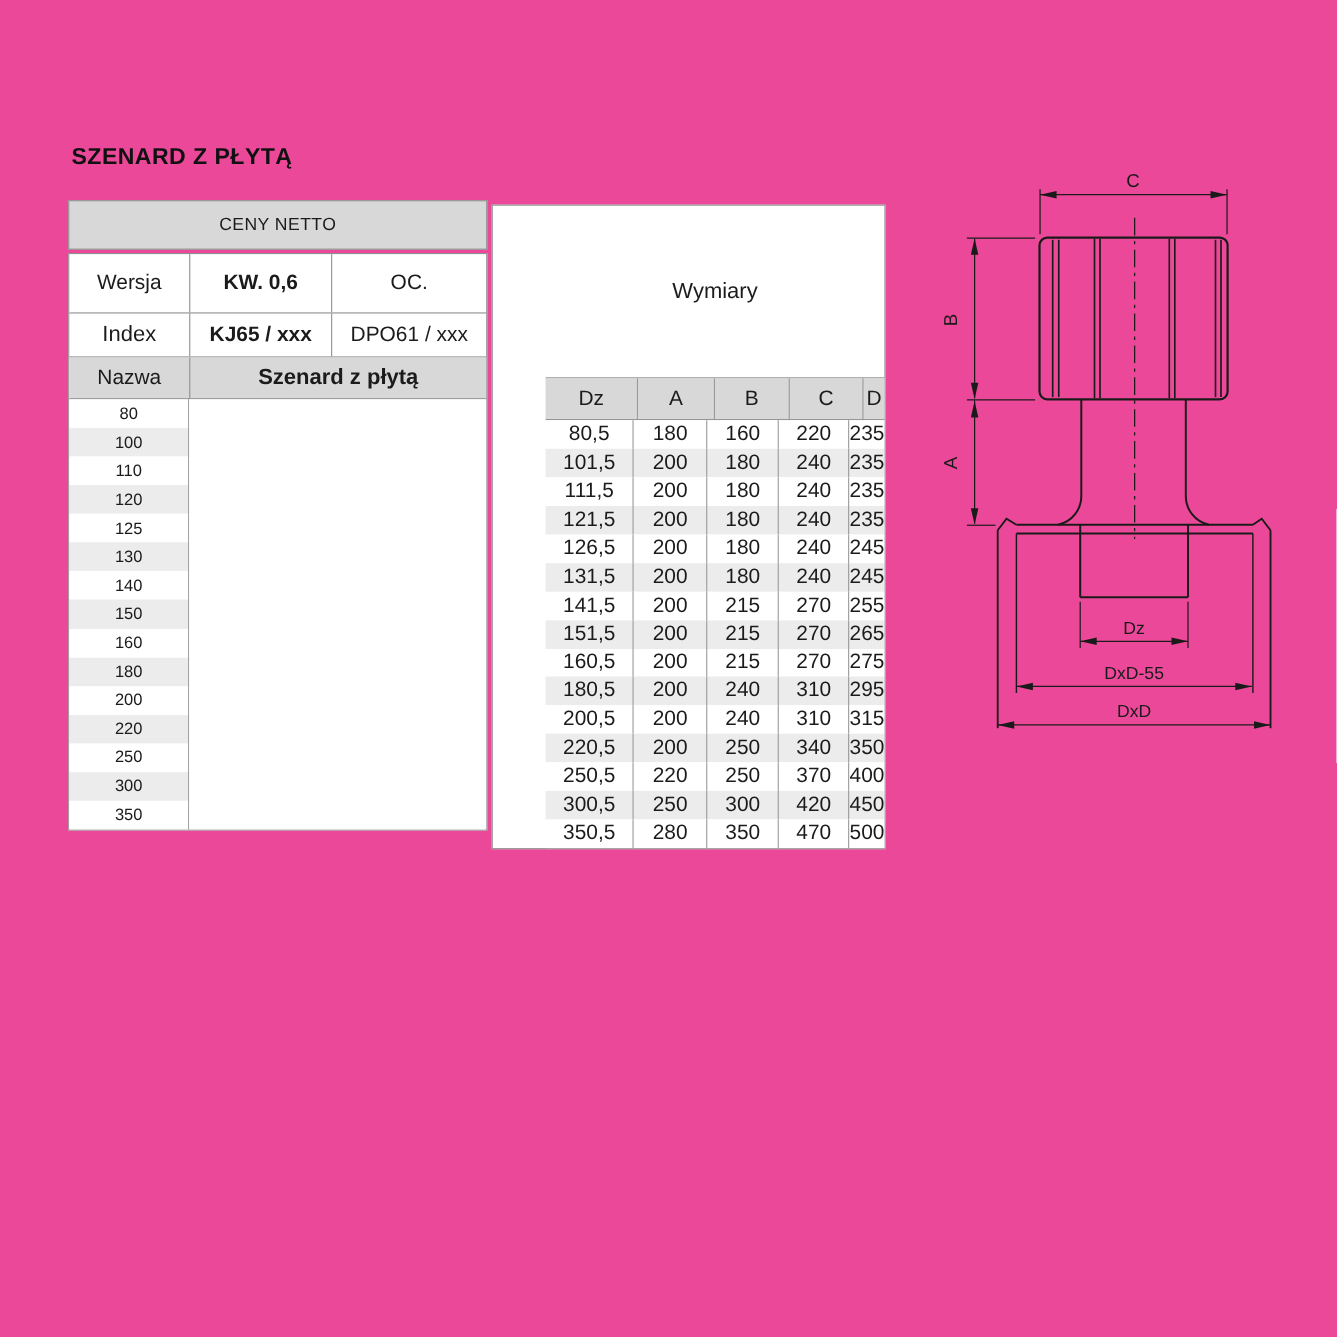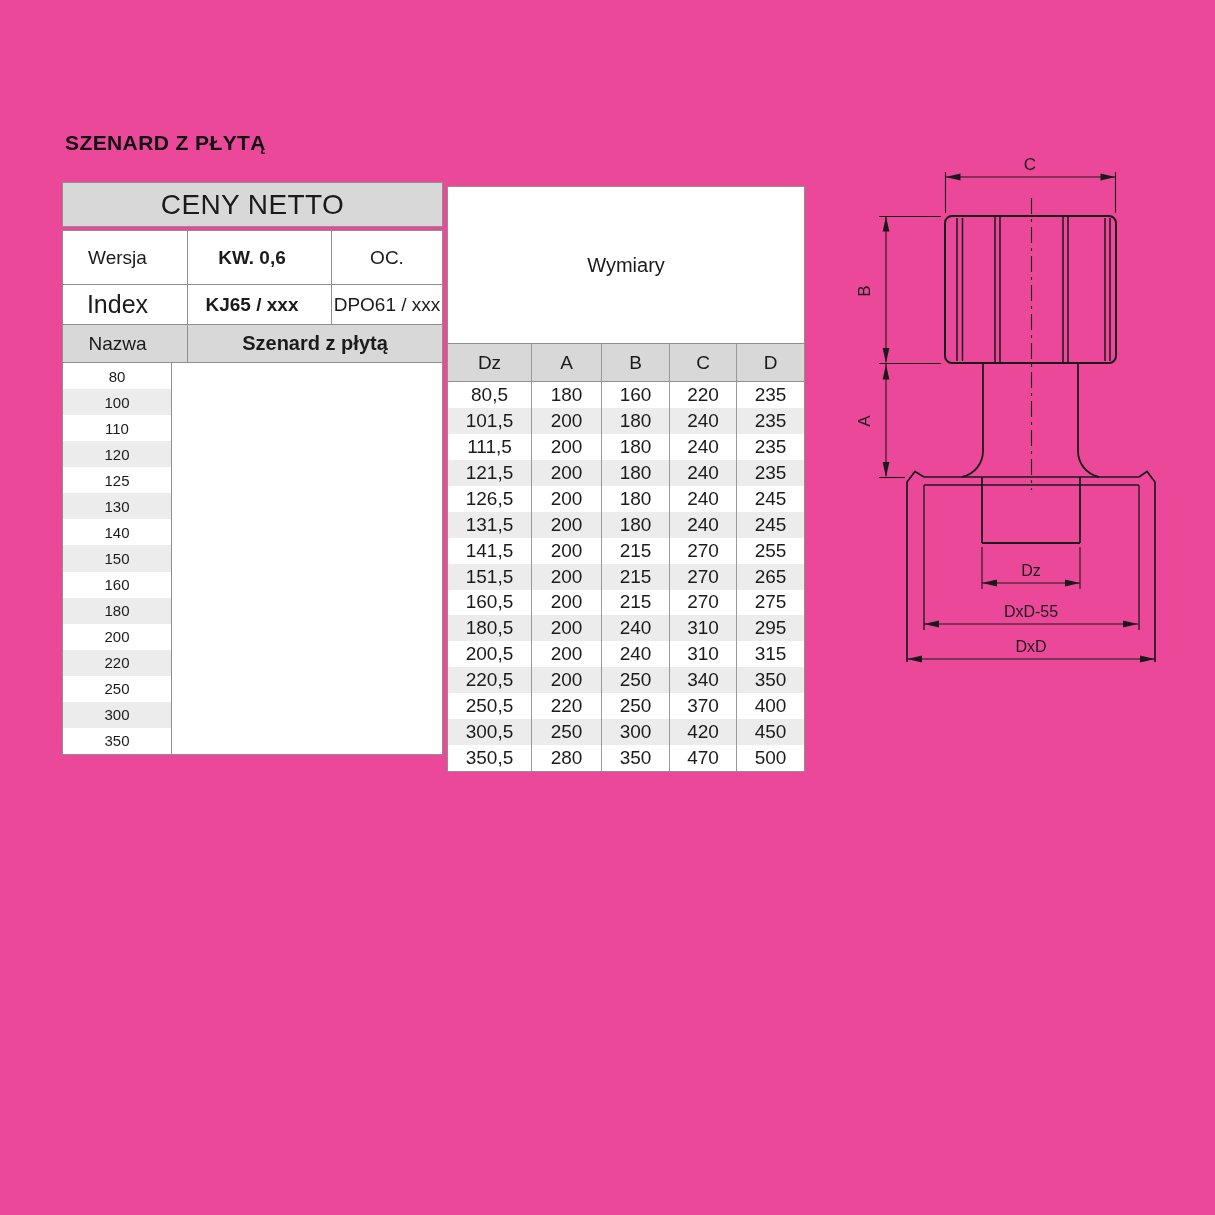--- a/index.html
+++ b/index.html
@@ -10,46 +10,46 @@
   }
   .title {
     position:absolute; left:65px; top:131px;
     font-size:21px; font-weight:bold; letter-spacing:.4px; color:#111;
   }
   
   .tleft { position:absolute; left:62px; top:182px; width:381px; height:635px; }
   .boxA {
     height:45px; background:#d8d8d8; border:1px solid #8f8f8f;
     display:flex; align-items:center; justify-content:center;
-    font-size:28px; letter-spacing:.4px;
+    font-size:16px; letter-spacing:.4px;
   }
   .boxB {
     margin-top:4px; height:58px; background:#e4e4e4; border:1px solid #8f8f8f;
     display:flex; flex-direction:column; align-items:center; justify-content:center;
     font-size:20px; font-weight:bold; line-height:24px; letter-spacing:.2px;
   }
   .boxC { margin-top:3px; height:525px; border:1px solid #8f8f8f; background:#fff; display:flex; flex-direction:column; }
-  .hrow { display:flex;gap:15px; }
+  .hrow { display:flex; }
   .rowC { height:54px; border-bottom:1px solid #8f8f8f; }
   .rowD { height:40px; border-bottom:1px solid #8f8f8f; }
   .rowE { height:38px; border-bottom:1px solid #8f8f8f; background:#d8d8d8; }
   .lc1 { width:109px; display:flex; align-items:center; justify-content:center; font-size:19px; }
   .lc2 { width:129px; border-left:1px solid #8f8f8f; display:flex; align-items:center; justify-content:center; font-size:19px; font-weight:bold; }
   .lc3 { flex:1; border-left:1px solid #8f8f8f; display:flex; align-items:center; justify-content:center; font-size:19px; font-weight:normal; }
   .lcSpan { flex:1; border-left:1px solid #8f8f8f; display:flex; align-items:center; justify-content:center; font-size:20px; font-weight:bold; }
   .ldata { flex:1; display:flex; }
   .lnames { width:109px; border-right:1px solid #8f8f8f; display:flex; flex-direction:column; }
   .lempty { flex:1; background:#fff; }
   .drow { flex:1; display:flex; align-items:center; justify-content:center; font-size:15px; background:#fff; }
   .drow.alt { background:#ececec; }
   
   .tright { position:absolute; left:447px; top:182px; width:358px; height:635px; }
   .boxR {
     margin-top:4px; height:586px; border:1px solid #8f8f8f; background:#fff;
-    display:flex; flex-direction:column;
+    display:flex; flex-direction:column;padding-left:48px;
   }
   .wymiary {
     height:157px; border-bottom:1px solid #8f8f8f;
     display:flex; align-items:center; justify-content:center; font-size:20px;
   }
   .rhead { height:38px; border-bottom:1px solid #8f8f8f; background:#d8d8d8; display:flex; }
   .rhead .rcell { font-size:19px; }
   .rrows { flex:1; display:flex; flex-direction:column; }
   .rrow { flex:1; display:flex; background:#fff; }
   .rrow.alt { background:#ececec; }
@@ -73,21 +73,21 @@
 
   <div class="tleft">
     <div class="boxA">CENY NETTO</div>
     <div class="boxC">
       <div class="hrow rowC">
         <div class="lc1">Wersja</div>
         <div class="lc2">KW. 0,6</div>
         <div class="lc3">OC.</div>
       </div>
       <div class="hrow rowD">
-        <div class="lc1" style="font-size:25px;">Index</div>
+        <div class="lc1" style="font-size:20px;">Index</div>
         <div class="lc2">KJ65 / xxx</div>
         <div class="lc3">DPO61 / xxx</div>
       </div>
       <div class="hrow rowE">
         <div class="lc1">Nazwa</div>
         <div class="lcSpan">Szenard z płytą</div>
       </div>
       <div class="ldata">
         <div class="lnames">
             <div class="drow">80</div>

